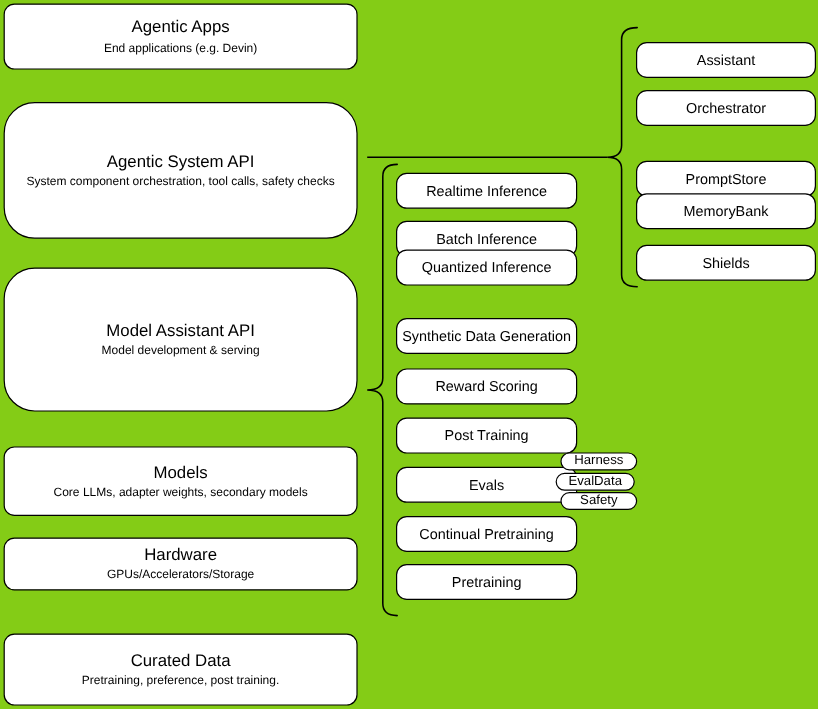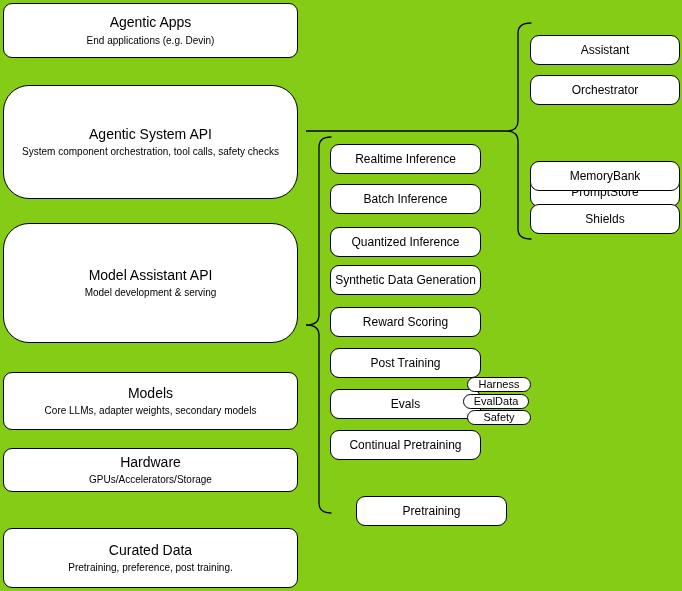--- a/index.html
+++ b/index.html
@@ -88,49 +88,49 @@
     <div class="title">Curated Data</div>
     <div class="subtitle">Pretraining, preference, post training.</div>
   </div>
 
   <div class="node mid-node" style="top:144px;">
     <div class="label">Realtime Inference</div>
   </div>
   <div class="node mid-node" style="top:184px;">
     <div class="label">Batch Inference</div>
   </div>
-  <div class="node mid-node" style="top:227px;">
+  <div class="node mid-node" style="top:208px;">
     <div class="label">Quantized Inference</div>
   </div>
   <div class="node mid-node" style="top:265px;">
     <div class="label">Synthetic Data Generation</div>
   </div>
   <div class="node mid-node" style="top:307px;">
     <div class="label">Reward Scoring</div>
   </div>
   <div class="node mid-node" style="top:348px;">
     <div class="label">Post Training</div>
   </div>
   <div class="node mid-node" style="top:389px;">
     <div class="label">Evals</div>
   </div>
   <div class="node mid-node" style="top:430px;">
     <div class="label">Continual Pretraining</div>
   </div>
-  <div class="node mid-node" style="top:496px;margin-left:26px;">
+  <div class="node mid-node" style="top:470px;">
     <div class="label">Pretraining</div>
   </div>
 
   <div class="node right-node" style="top:35px;">
     <div class="label">Assistant</div>
   </div>
   <div class="node right-node" style="top:75px;">
     <div class="label">Orchestrator</div>
   </div>
-  <div class="node right-node" style="top:134px;margin-top:43px;">
+  <div class="node right-node" style="top:134px;">
     <div class="label">PromptStore</div>
   </div>
   <div class="node right-node" style="top:161px;">
     <div class="label">MemoryBank</div>
   </div>
   <div class="node right-node" style="top:204px;">
     <div class="label">Shields</div>
   </div>
 
   <div class="pill" style="left:467px; top:377px; width:64px; height:15px;">Harness</div>

